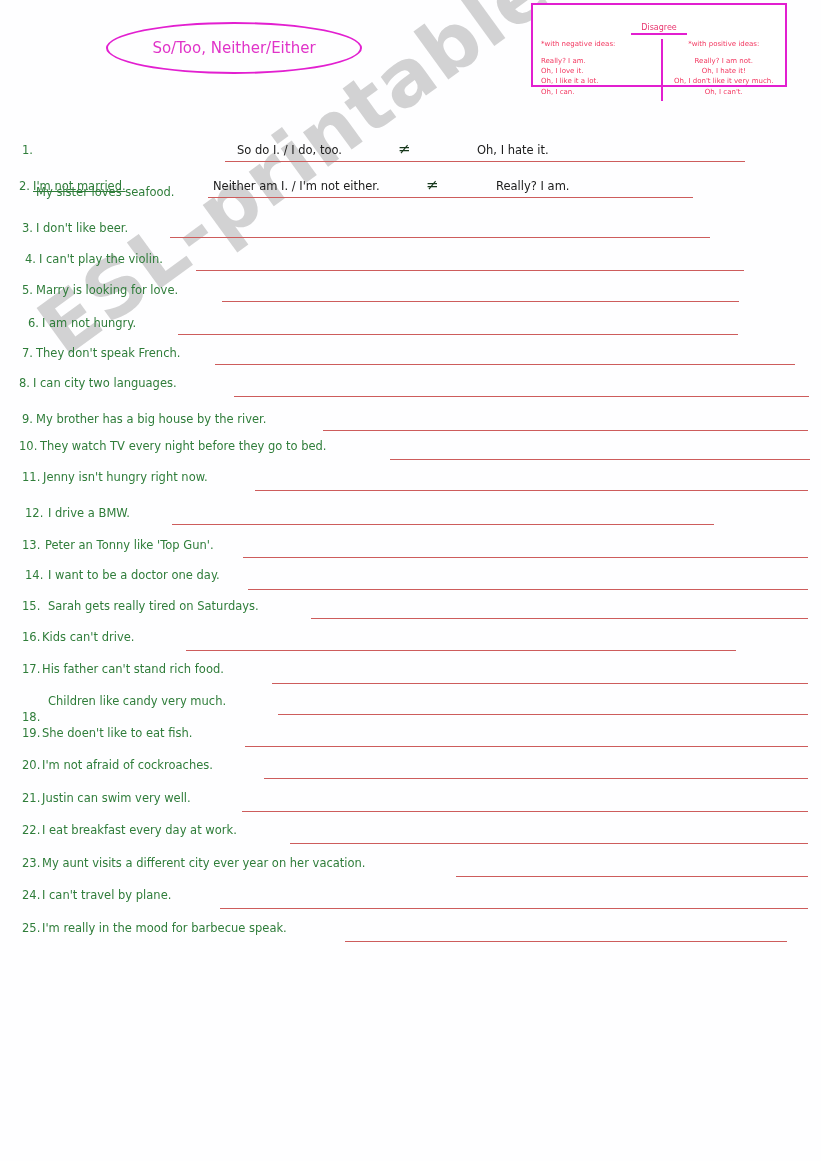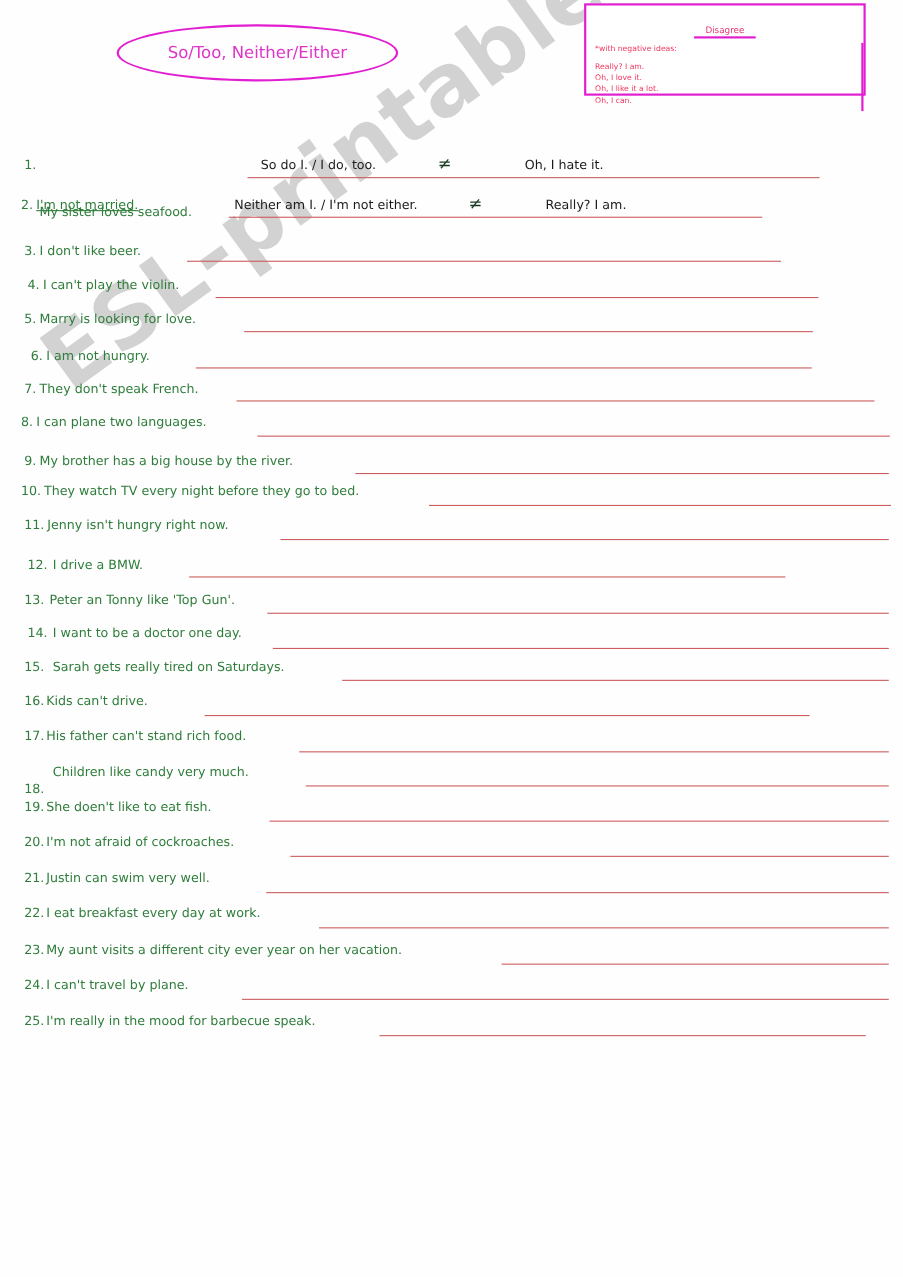--- a/index.html
+++ b/index.html
@@ -194,20 +194,27 @@
       <span>Disagree</span>
     </div>
     <div class="disagree-cols">
       <div class="disagree-col left">
         <div class="dc-head">*with negative ideas:</div>
         <div class="dc-line">Really? I am.</div>
         <div class="dc-line">Oh, I love it.</div>
         <div class="dc-line">Oh, I like it a lot.</div>
         <div class="dc-line">Oh, I can.</div>
       </div>
+      <div class="disagree-col right">
+        <div class="dc-head">*with positive ideas:</div>
+        <div class="dc-line">Really? I am not.</div>
+        <div class="dc-line">Oh, I hate it!</div>
+        <div class="dc-line">Oh, I don't like it very much.</div>
+        <div class="dc-line">Oh, I can't.</div>
+      </div>
     </div>
   </div>
 
 
   <div class="questions">
       <div class="q-row" style="top: 143px; left: 0px;">
         <span class="q-num" style="left: 22px; top: 0px;">1.</span>
         <span class="q-text" style="left: 36px; top: 0px; margin-top: 42px;">My sister loves seafood.</span>
       </div>
       <div class="q-line" style="left: 225px; top: 161px; width: 520px;"></div>
@@ -236,21 +243,21 @@
         <span class="q-text" style="left: 42px; top: 0px;">I am not hungry.</span>
       </div>
       <div class="q-line" style="left: 178px; top: 334px; width: 560px;"></div>
       <div class="q-row" style="top: 346px; left: 0px;">
         <span class="q-num" style="left: 22px; top: 0px;">7.</span>
         <span class="q-text" style="left: 36px; top: 0px;">They don't speak French.</span>
       </div>
       <div class="q-line" style="left: 215px; top: 364px; width: 580px;"></div>
       <div class="q-row" style="top: 376px; left: 0px;">
         <span class="q-num" style="left: 19px; top: 0px;">8.</span>
-        <span class="q-text" style="left: 33px; top: 0px;">I can plane two languages.</span>
+        <span class="q-text" style="left: 33px; top: 0px;">I can city two languages.</span>
       </div>
       <div class="q-line" style="left: 234px; top: 396px; width: 575px;"></div>
       <div class="q-row" style="top: 412px; left: 0px;">
         <span class="q-num" style="left: 22px; top: 0px;">9.</span>
         <span class="q-text" style="left: 36px; top: 0px;">My brother has a big house by the river.</span>
       </div>
       <div class="q-line" style="left: 323px; top: 430px; width: 485px;"></div>
       <div class="q-row" style="top: 439px; left: 0px;">
         <span class="q-num" style="left: 19px; top: 0px;">10.</span>
         <span class="q-text" style="left: 40px; top: 0px;">They watch TV every night before they go to bed.</span>

